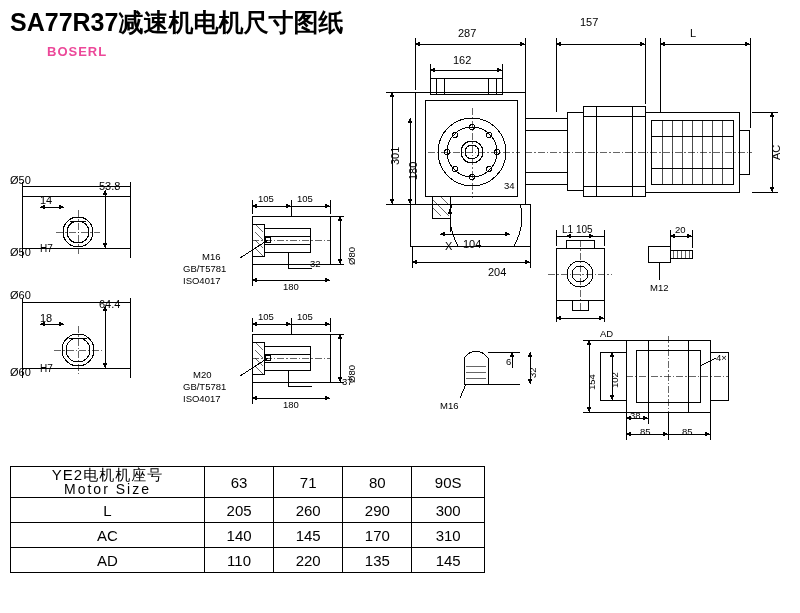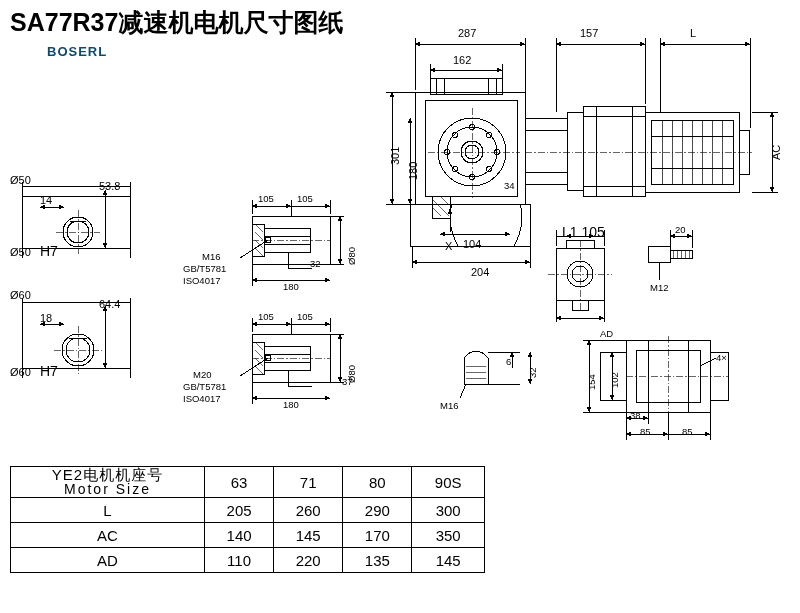--- a/index.html
+++ b/index.html
@@ -14,31 +14,31 @@
   .page{position:relative;width:800px;height:493px;}
   .title{
     position:absolute;left:10px;top:6px;
     font-family:"Liberation Sans", sans-serif;
     font-weight:bold;font-size:25px;letter-spacing:0px;
     white-space:nowrap;
   }
   .brand{
     position:absolute;left:47px;top:44px;
     font-family:"Liberation Sans", sans-serif;
-    font-weight:bold;font-size:13px;color:#0c4a6e;
+    font-weight:bold;font-size:13px;color:#ec4899;
     letter-spacing:1px;
   }
   .dim{
     position:absolute;
     font-family:"Liberation Sans", sans-serif;
     font-size:11px;
     white-space:nowrap;
   }
   .dim.small{font-size:9.5px;}
-  .dim.tiny{font-size:14px;}
+  .dim.tiny{font-size:10px;}
   .dim.vert{
     transform:rotate(-90deg);
     transform-origin:left top;
   }
   svg.art{position:absolute;left:0;top:0;width:800px;height:613px;}
   .tbl{
     position:absolute;left:10px;top:466px;
     width:475px;
     border-collapse:collapse;
     font-size:15px;
@@ -366,28 +366,28 @@
       <path d="M710 434 l-5 -2.2 v4.4 z" fill="#000" stroke="none"></path>
       <line x1="668" y1="412" x2="668" y2="440"></line>
       <line x1="710" y1="412" x2="710" y2="440"></line>
 
       <line x1="700" y1="366" x2="716" y2="358"></line>
     </g>
   </svg>
 
   <div class="dim" style="left:458px;top:27px;">287</div>
   <div class="dim" style="left:453px;top:54px;">162</div>
-  <div class="dim" style="left:580px;top:27px;">157</div>
+  <div class="dim" style="left:580px;top:16px;">157</div>
   <div class="dim" style="left:690px;top:27px;">L</div>
 
   <div class="dim vert" style="left:389px;top:165px;">301</div>
   <div class="dim vert" style="left:407px;top:180px;">180</div>
   <div class="dim small" style="left:504px;top:180px;">34</div>
   <div class="dim" style="left:463px;top:238px;">104</div>
-  <div class="dim" style="left:471px;top:266px;text-align:center;">204</div>
+  <div class="dim" style="left:488px;top:266px;text-align:center;">204</div>
   <div class="dim" style="left:445px;top:240px;">X</div>
 
   <div class="dim vert" style="left:770px;top:160px;">AC</div>
 
   <div class="dim tiny" style="left:562px;top:224px;">L1  105</div>
   <div class="dim small" style="left:600px;top:328px;">AD</div>
   <div class="dim small" style="left:675px;top:224px;">20</div>
   <div class="dim small" style="left:650px;top:282px;">M12</div>
 
   <div class="dim vert small" style="left:586px;top:390px;">154</div>
@@ -448,21 +448,21 @@
       <td>205</td>
       <td>260</td>
       <td>290</td>
       <td>300</td>
     </tr>
     <tr>
       <td class="lab">AC</td>
       <td>140</td>
       <td>145</td>
       <td>170</td>
-      <td>350</td>
+      <td>310</td>
     </tr>
     <tr>
       <td class="lab">AD</td>
       <td>110</td>
       <td>220</td>
       <td>135</td>
       <td>145</td>
     </tr>
   </tbody>
     </table>

